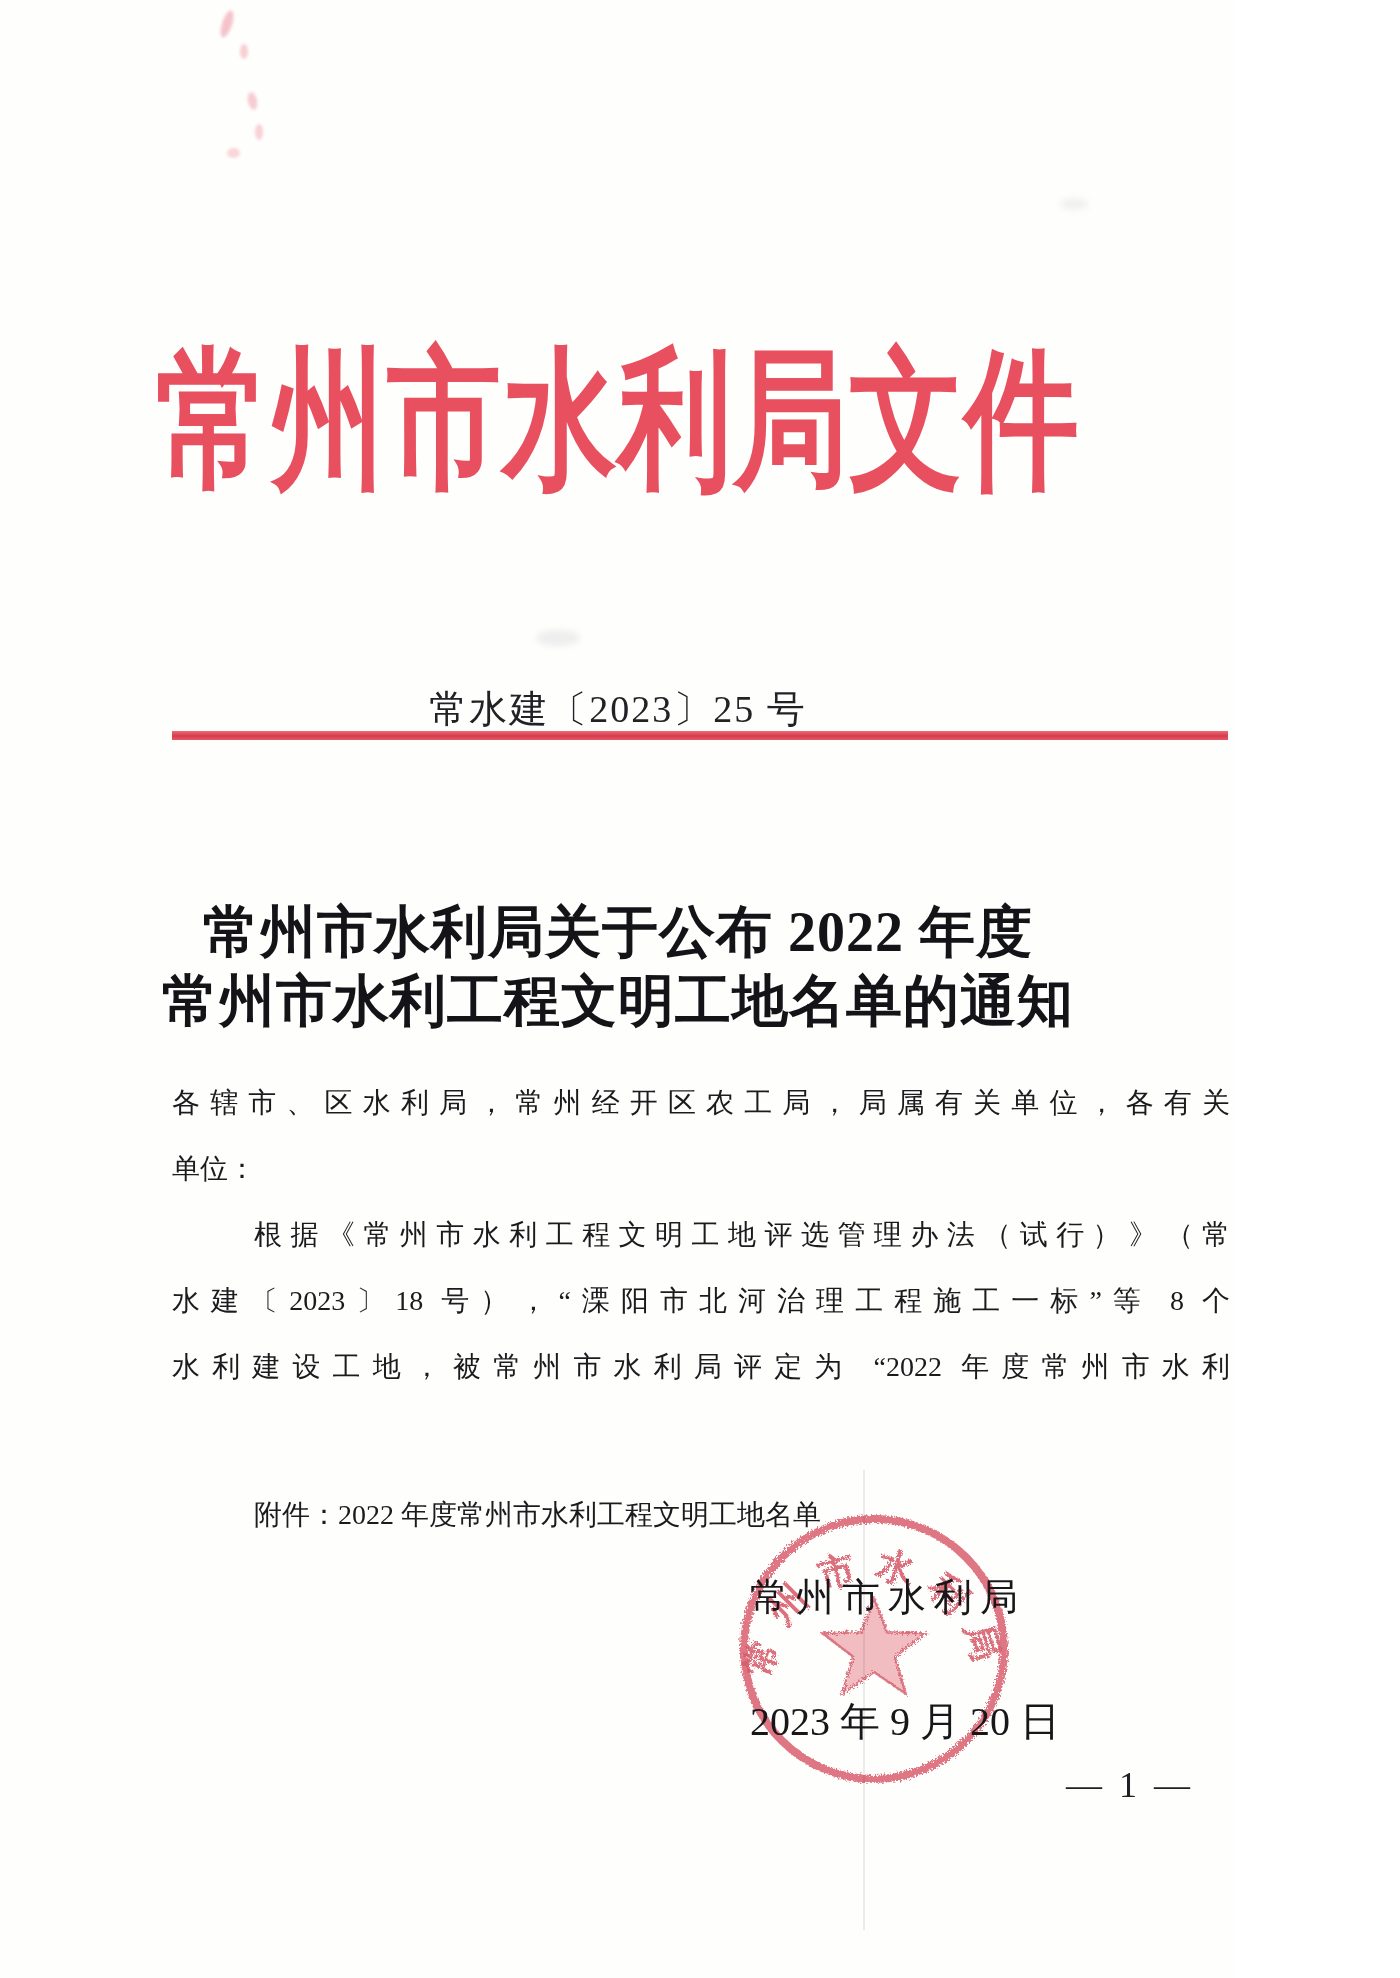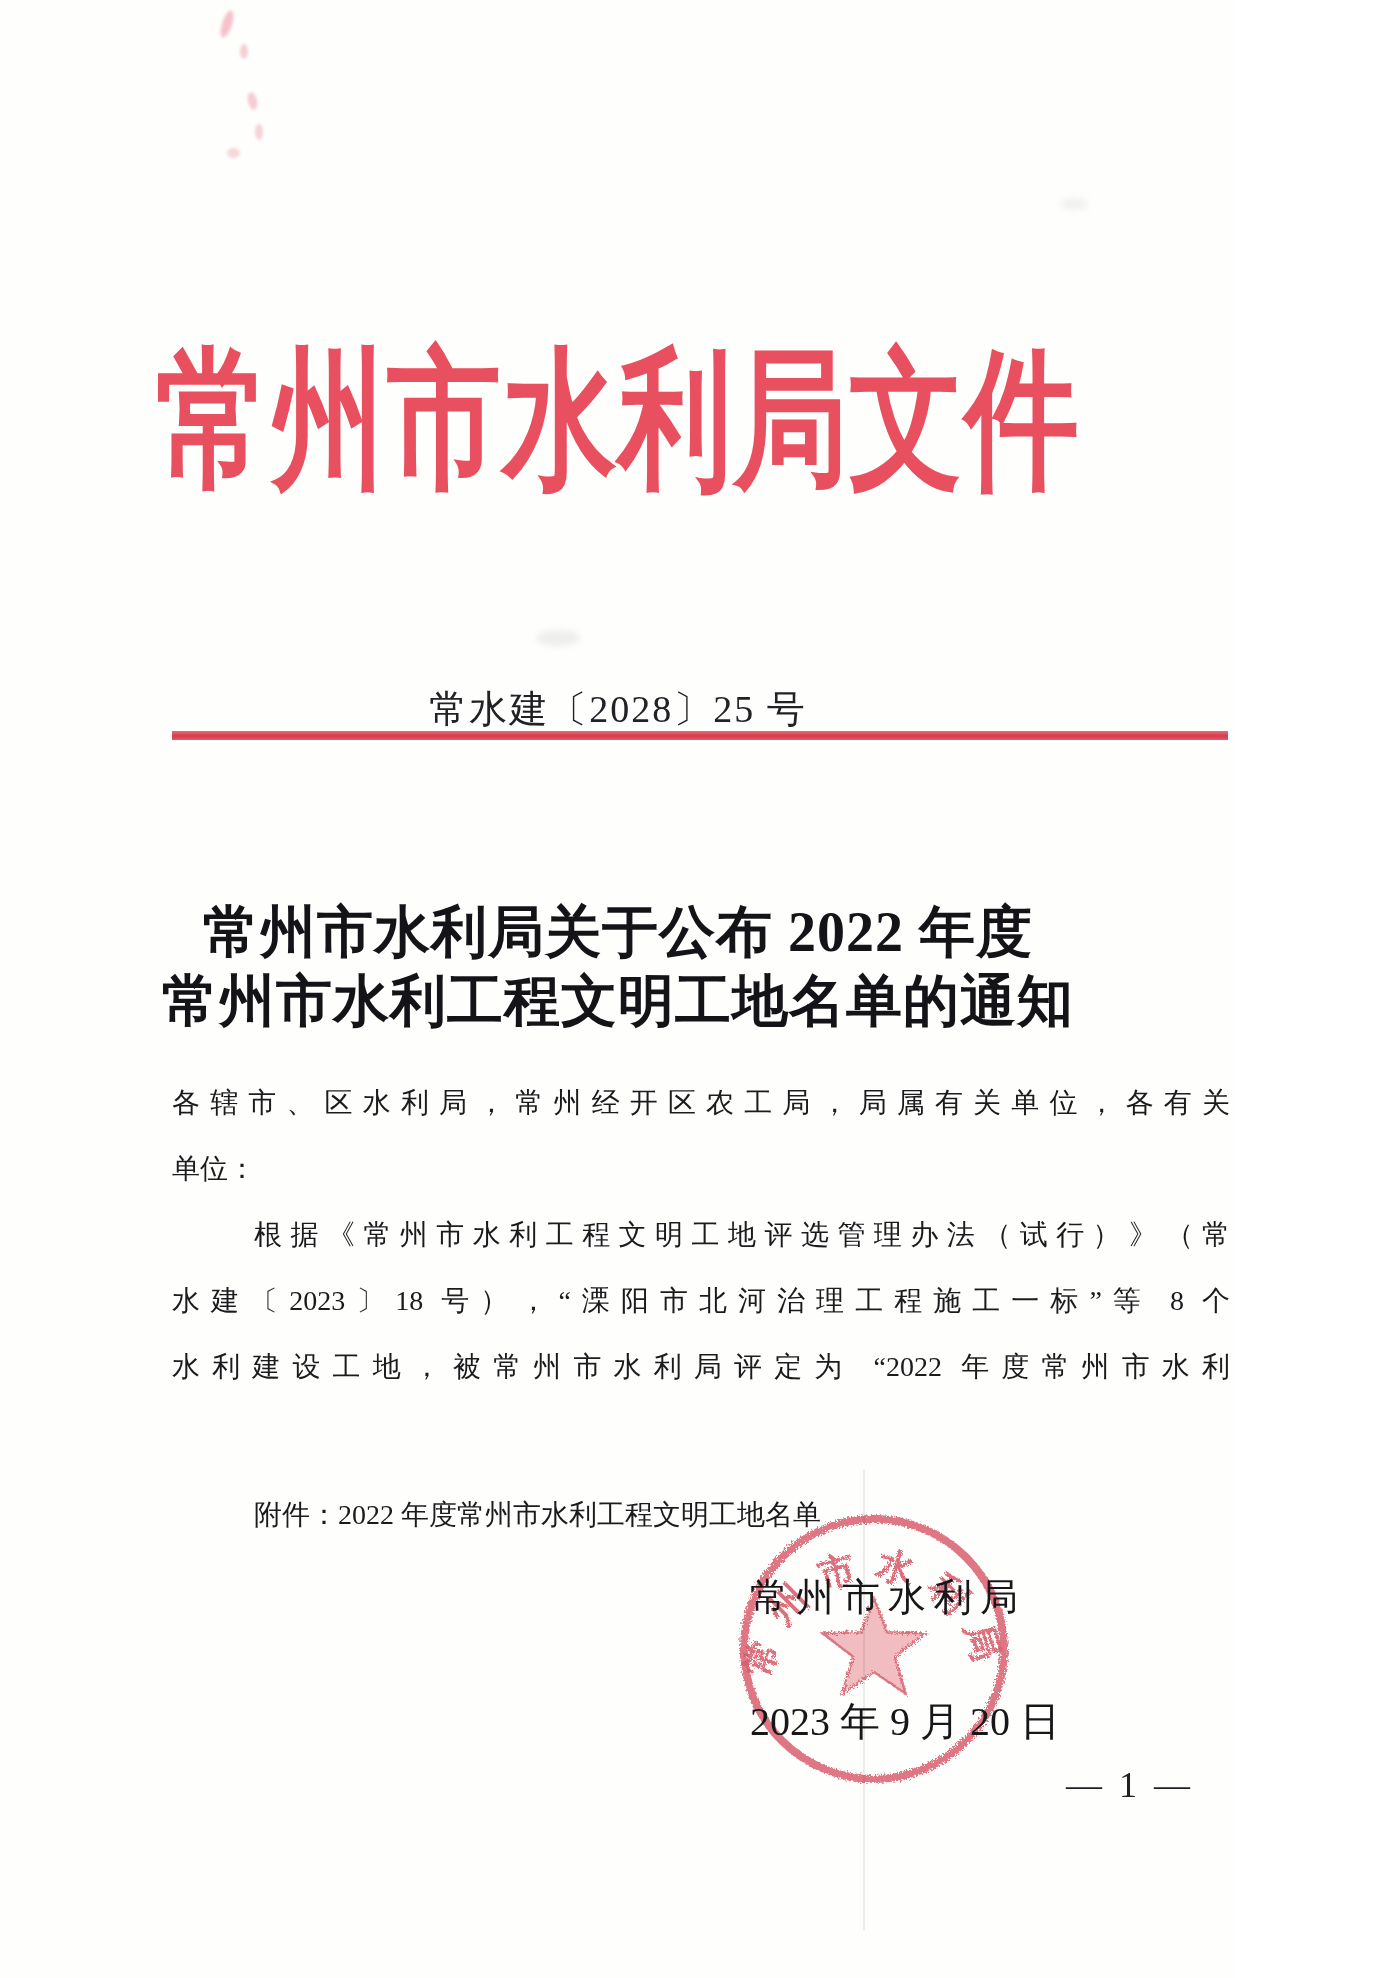--- a/index.html
+++ b/index.html
@@ -155,21 +155,21 @@
   <div class="artifact" style="left:240px;top:44px;width:8px;height:15px;background:rgba(232,110,125,0.32);"></div>
   <div class="artifact" style="left:248px;top:92px;width:9px;height:18px;background:rgba(232,110,125,0.35);transform:rotate(-12deg);"></div>
   <div class="artifact" style="left:255px;top:124px;width:8px;height:16px;background:rgba(232,110,125,0.30);"></div>
   <div class="artifact" style="left:227px;top:148px;width:13px;height:10px;background:rgba(232,110,125,0.28);"></div>
   <div class="artifact" style="left:536px;top:630px;width:44px;height:16px;background:rgba(120,120,128,0.12);filter:blur(3px);"></div>
   <div class="artifact" style="left:1060px;top:198px;width:28px;height:12px;background:rgba(120,120,128,0.10);filter:blur(3px);"></div>
   <div class="crease"></div>
 
   <div class="masthead">常州市水利局文件</div>
 
-  <div class="doc-number">常水建〔2028〕25 号</div>
+  <div class="doc-number">常水建〔2023〕25 号</div>
 
   <div class="red-rule"></div>
 
   <div class="notice-title l1">常州市水利局关于公布 2022 年度</div>
   <div class="notice-title l2">常州市水利工程文明工地名单的通知</div>
 
   <div class="bline just t1080">各辖市、区水利局，常州经开区农工局，局属有关单位，各有关</div>
   <div class="bline t1146">单位：</div>
 
   <div class="bline just indent t1212">根据《常州市水利工程文明工地评选管理办法（试行）》（常</div>

